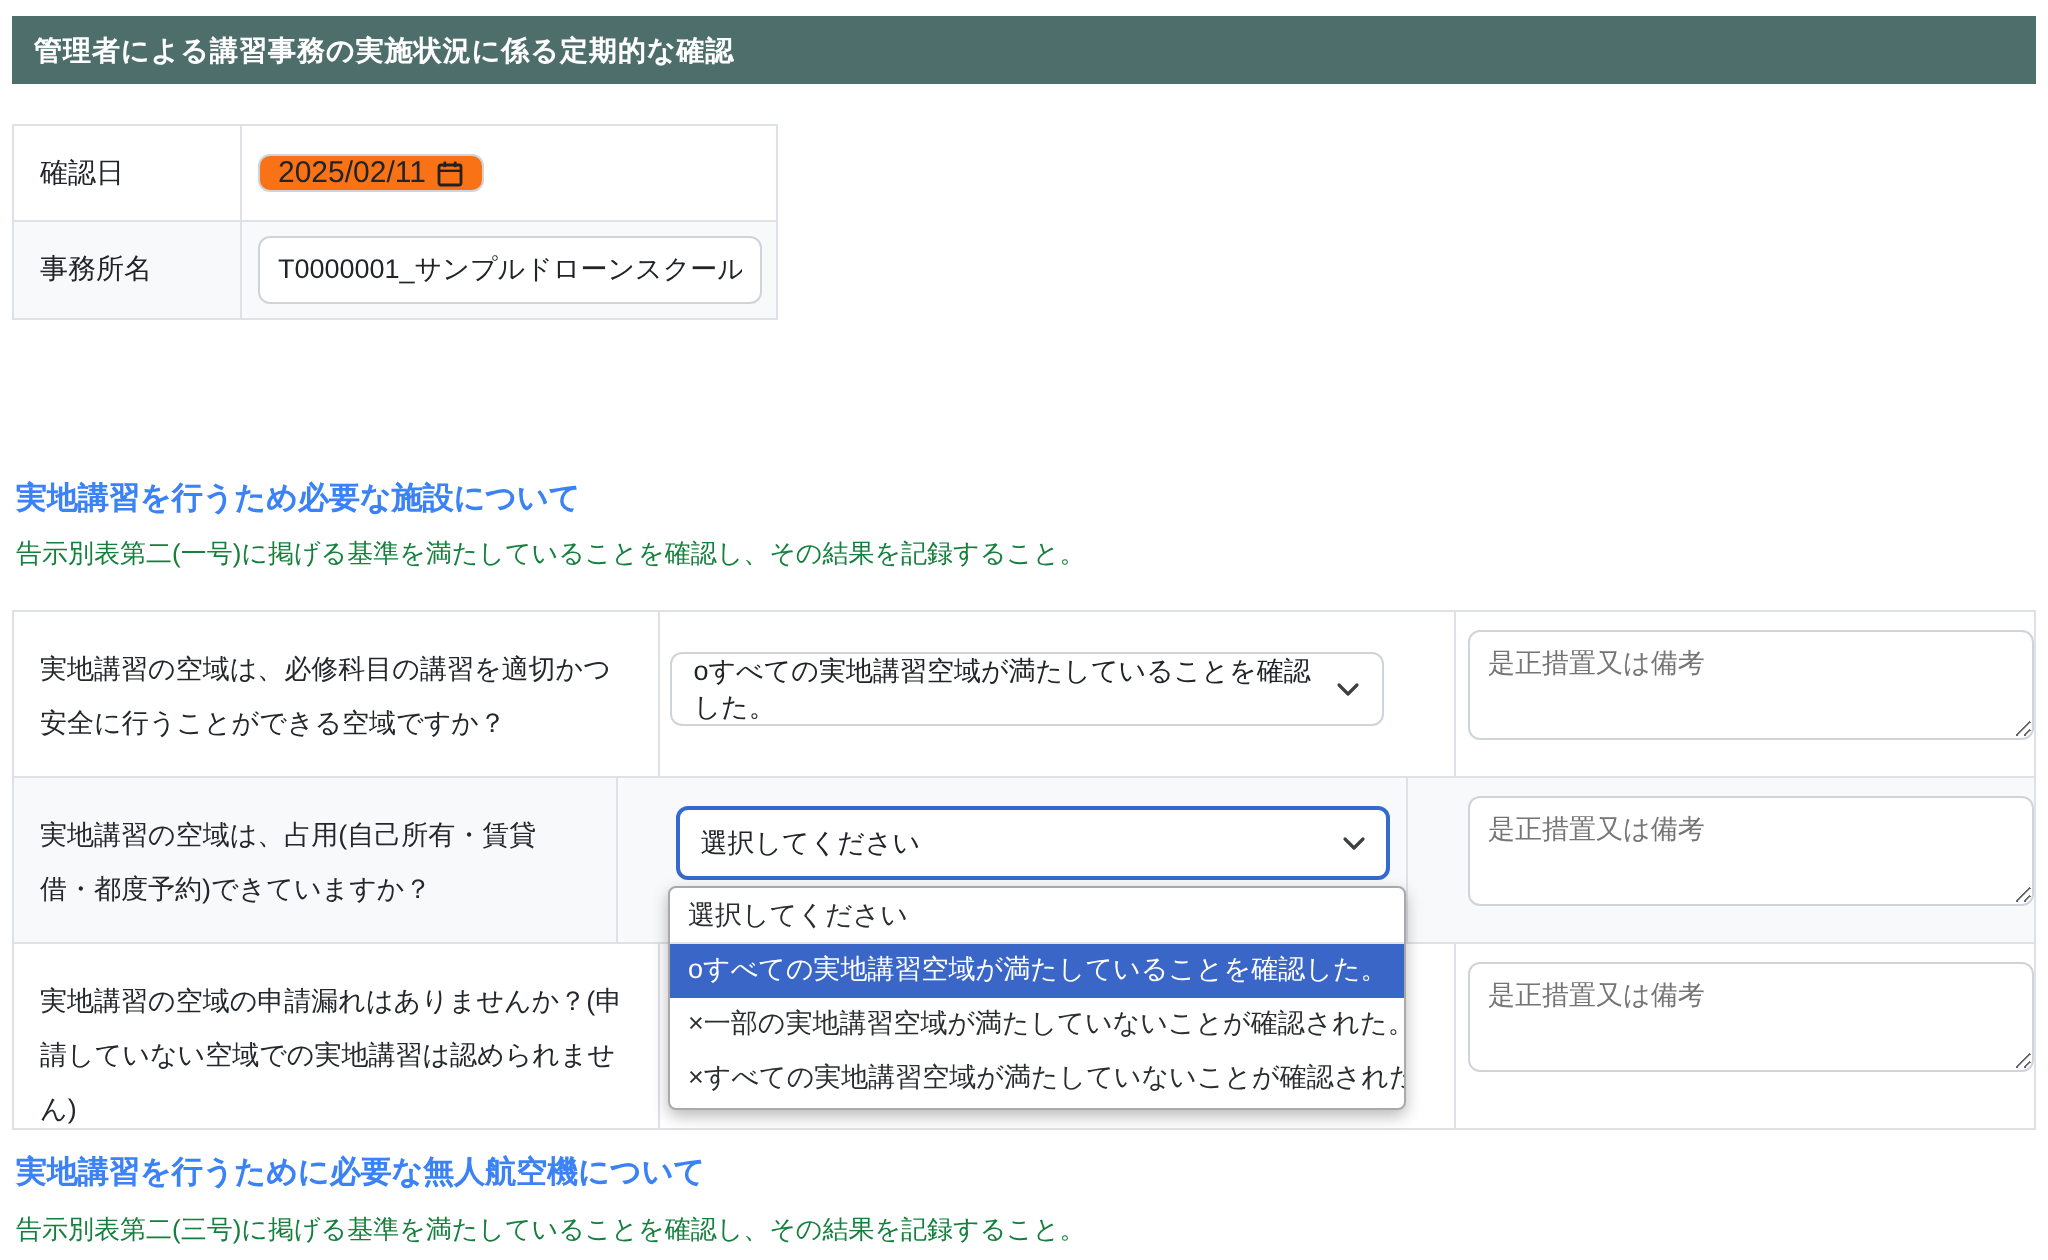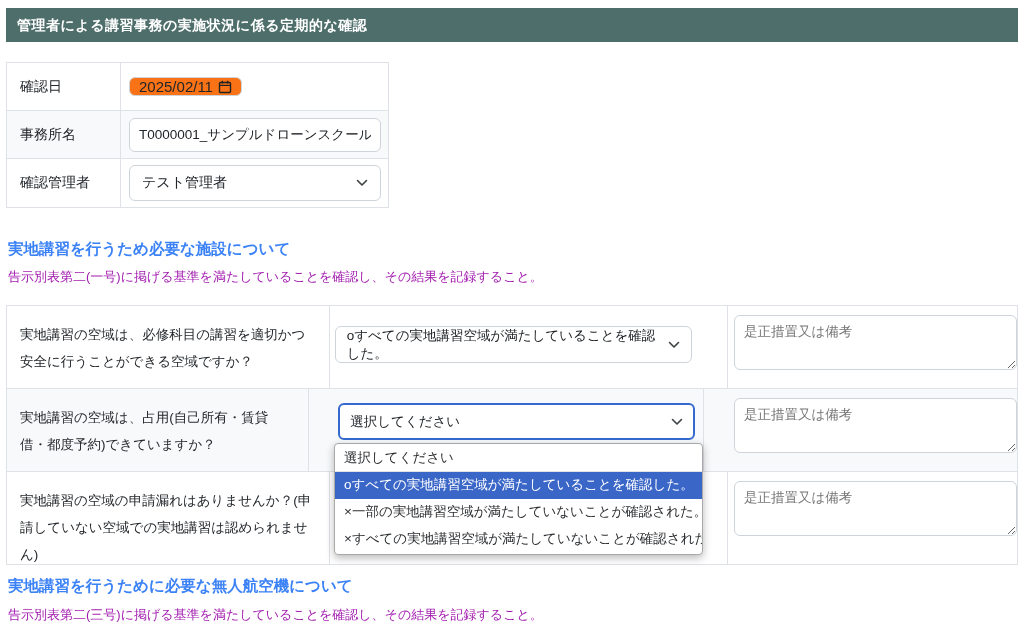--- a/index.html
+++ b/index.html
@@ -33,21 +33,21 @@
     font-family:"Liberation Sans","DejaVu Sans",sans-serif; outline:none;
   }
   .fake-select {
     width:252px; height:36px; border:1px solid #ced4da; border-radius:6px;
     display:flex; align-items:center; justify-content:space-between;
     padding:0 12px; font-size:14px; color:#212529; background:#fff; cursor:default;
   }
 
   
   .sec-title { position:absolute; left:8px; font-size:15.5px; font-weight:bold; color:#3b82f6; }
-  .sec-note  { position:absolute; left:8px; font-size:13px; color:#a21caf; }
+  .sec-note  { position:absolute; left:8px; font-size:13px; color:#15803d; }
 
   
   .q-table { position:absolute; left:6px; top:305px; width:1012px; border:1px solid #dee2e6; background:#fff; }
   .q-row { display:flex; border-bottom:1px solid #dee2e6; }
   .q-row:last-child { border-bottom:none; }
   .q-row.striped { background:#f8f9fa;gap:24px; }
   .q-cell-question {
     width:324px; border-right:1px solid #dee2e6;
     padding:15px 16px 15px 13px; font-size:13.5px; line-height:27px; color:#24282c;
   }
@@ -103,33 +103,20 @@
           </span>
         </div>
       </div>
     </div>
     <div class="info-row striped">
       <div class="info-label">事務所名</div>
       <div class="info-control">
         <input class="text-input" type="text" value="T0000001_サンプルドローンスクールA校" style="">
       </div>
     </div>
-    <div class="info-row">
-      <div class="info-label">確認管理者</div>
-      <div class="info-control">
-        <div class="fake-select">
-          <span>テスト管理者</span>
-          <span class="chev">
-            <svg width="12" height="8" viewBox="0 0 12 8">
-                <path d="M1.5 1.5 L6 6 L10.5 1.5" fill="none" stroke="#3c4043" stroke-width="1.6" stroke-linecap="round" stroke-linejoin="round"></path>
-              </svg>
-          </span>
-        </div>
-      </div>
-    </div>
   </div>
 
   <div class="sec-title" style="top:239px;">実地講習を行うため必要な施設について</div>
   <div class="sec-note" style="top:268px;">告示別表第二(一号)に掲げる基準を満たしていることを確認し、その結果を記録すること。</div>
 
   <div class="q-table">
 
     <div class="q-row row-h1">
       <div class="q-cell-question">実地講習の空域は、必修科目の講習を適切かつ安全に行うことができる空域ですか？</div>
       <div class="q-cell-control">

